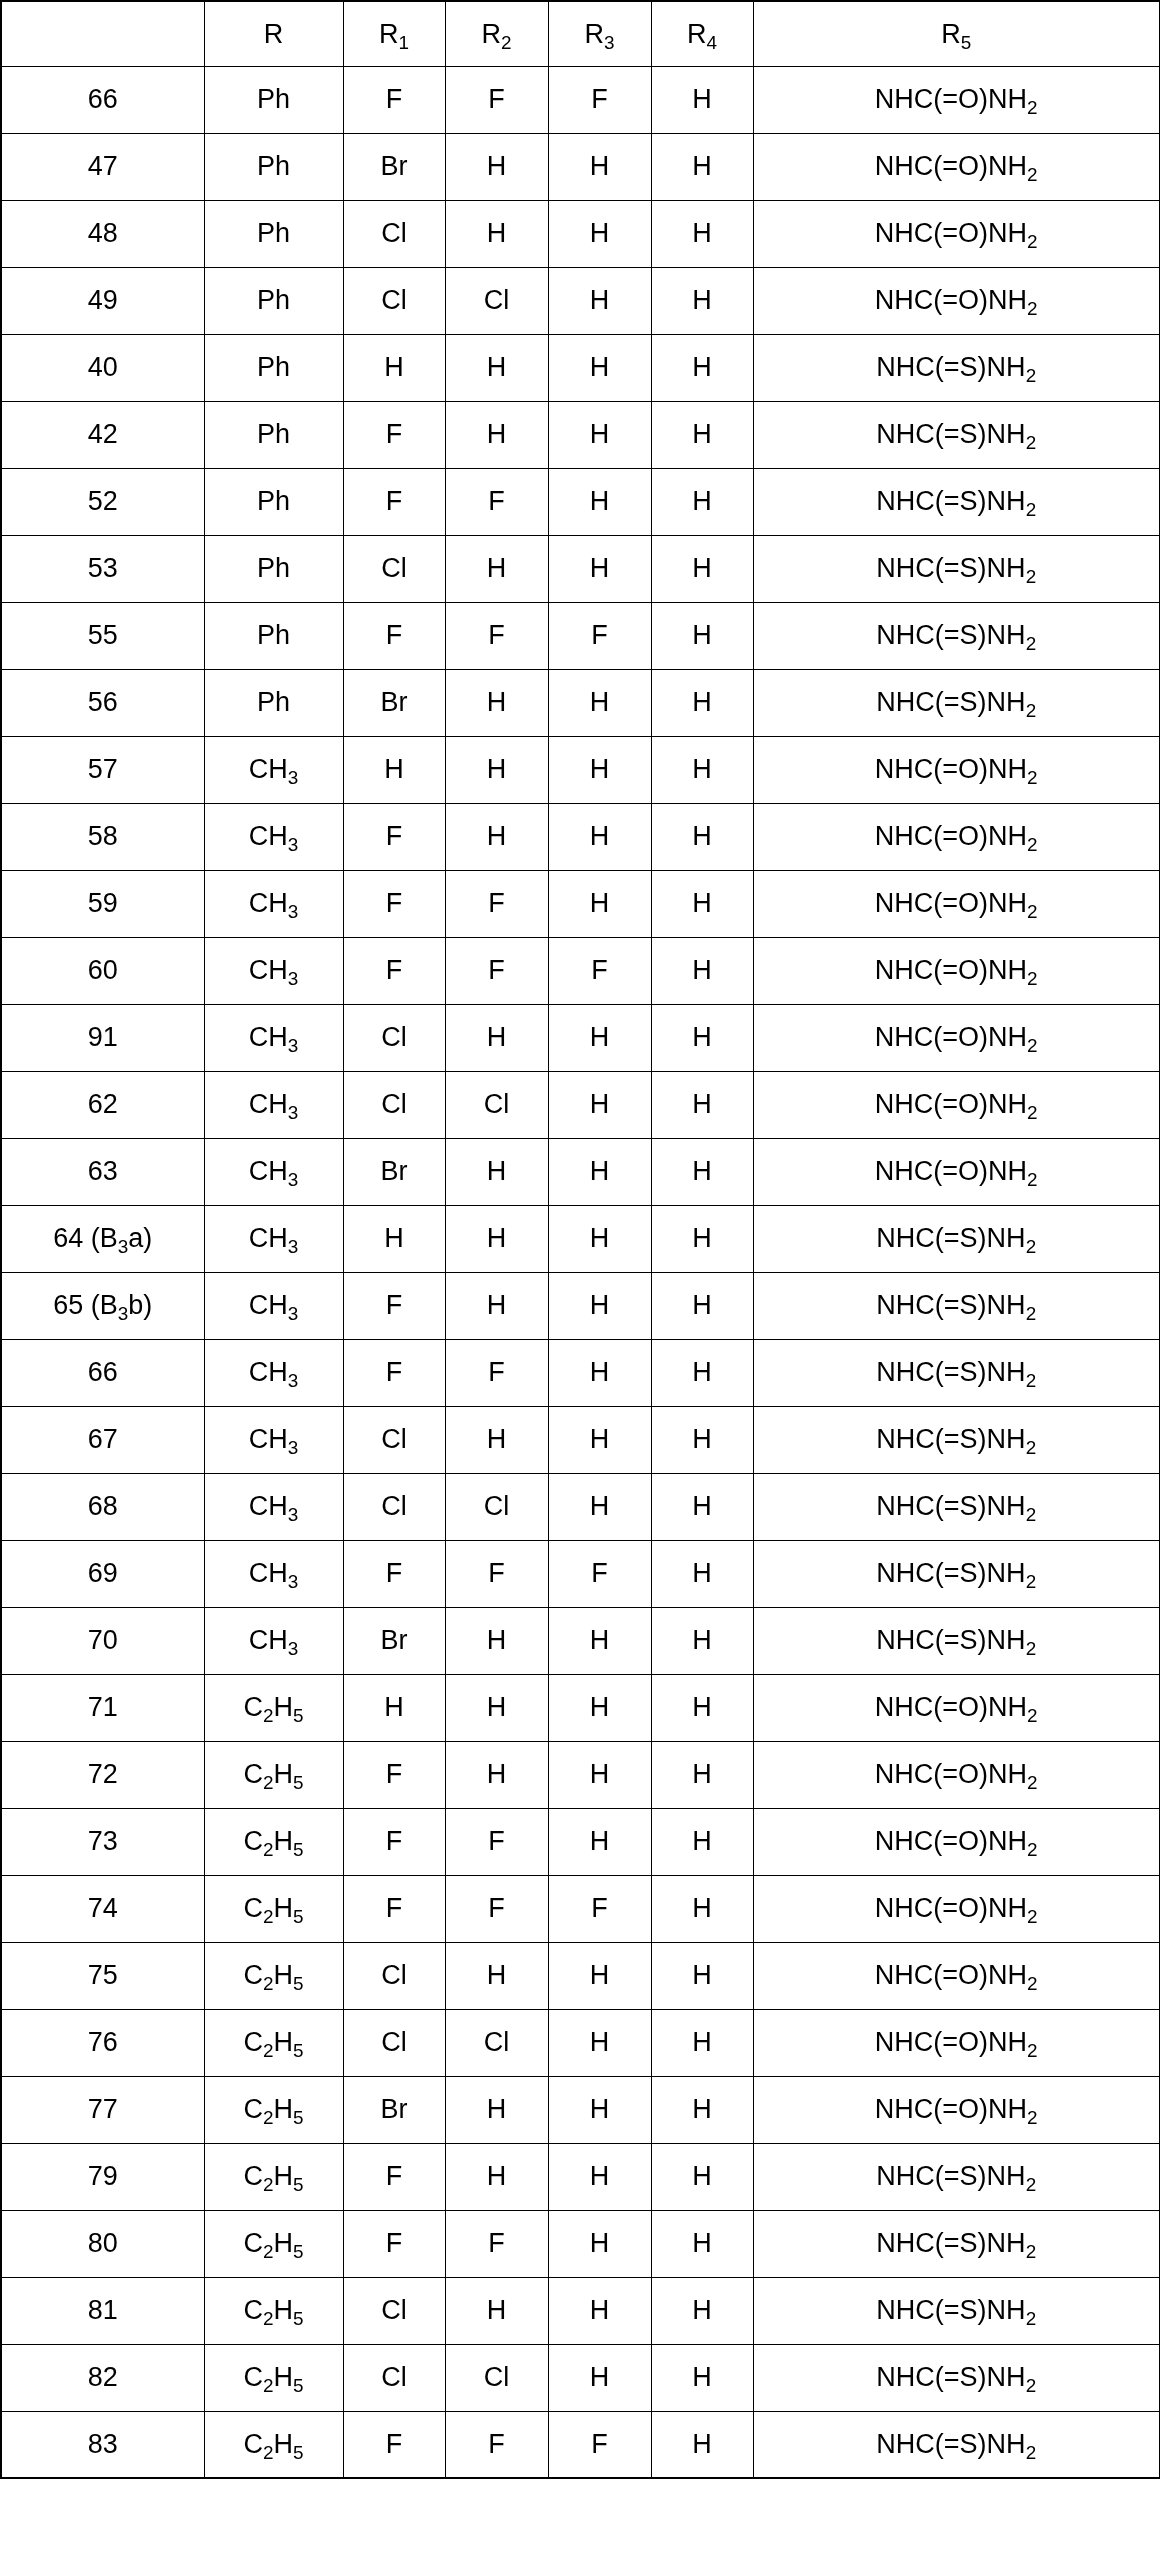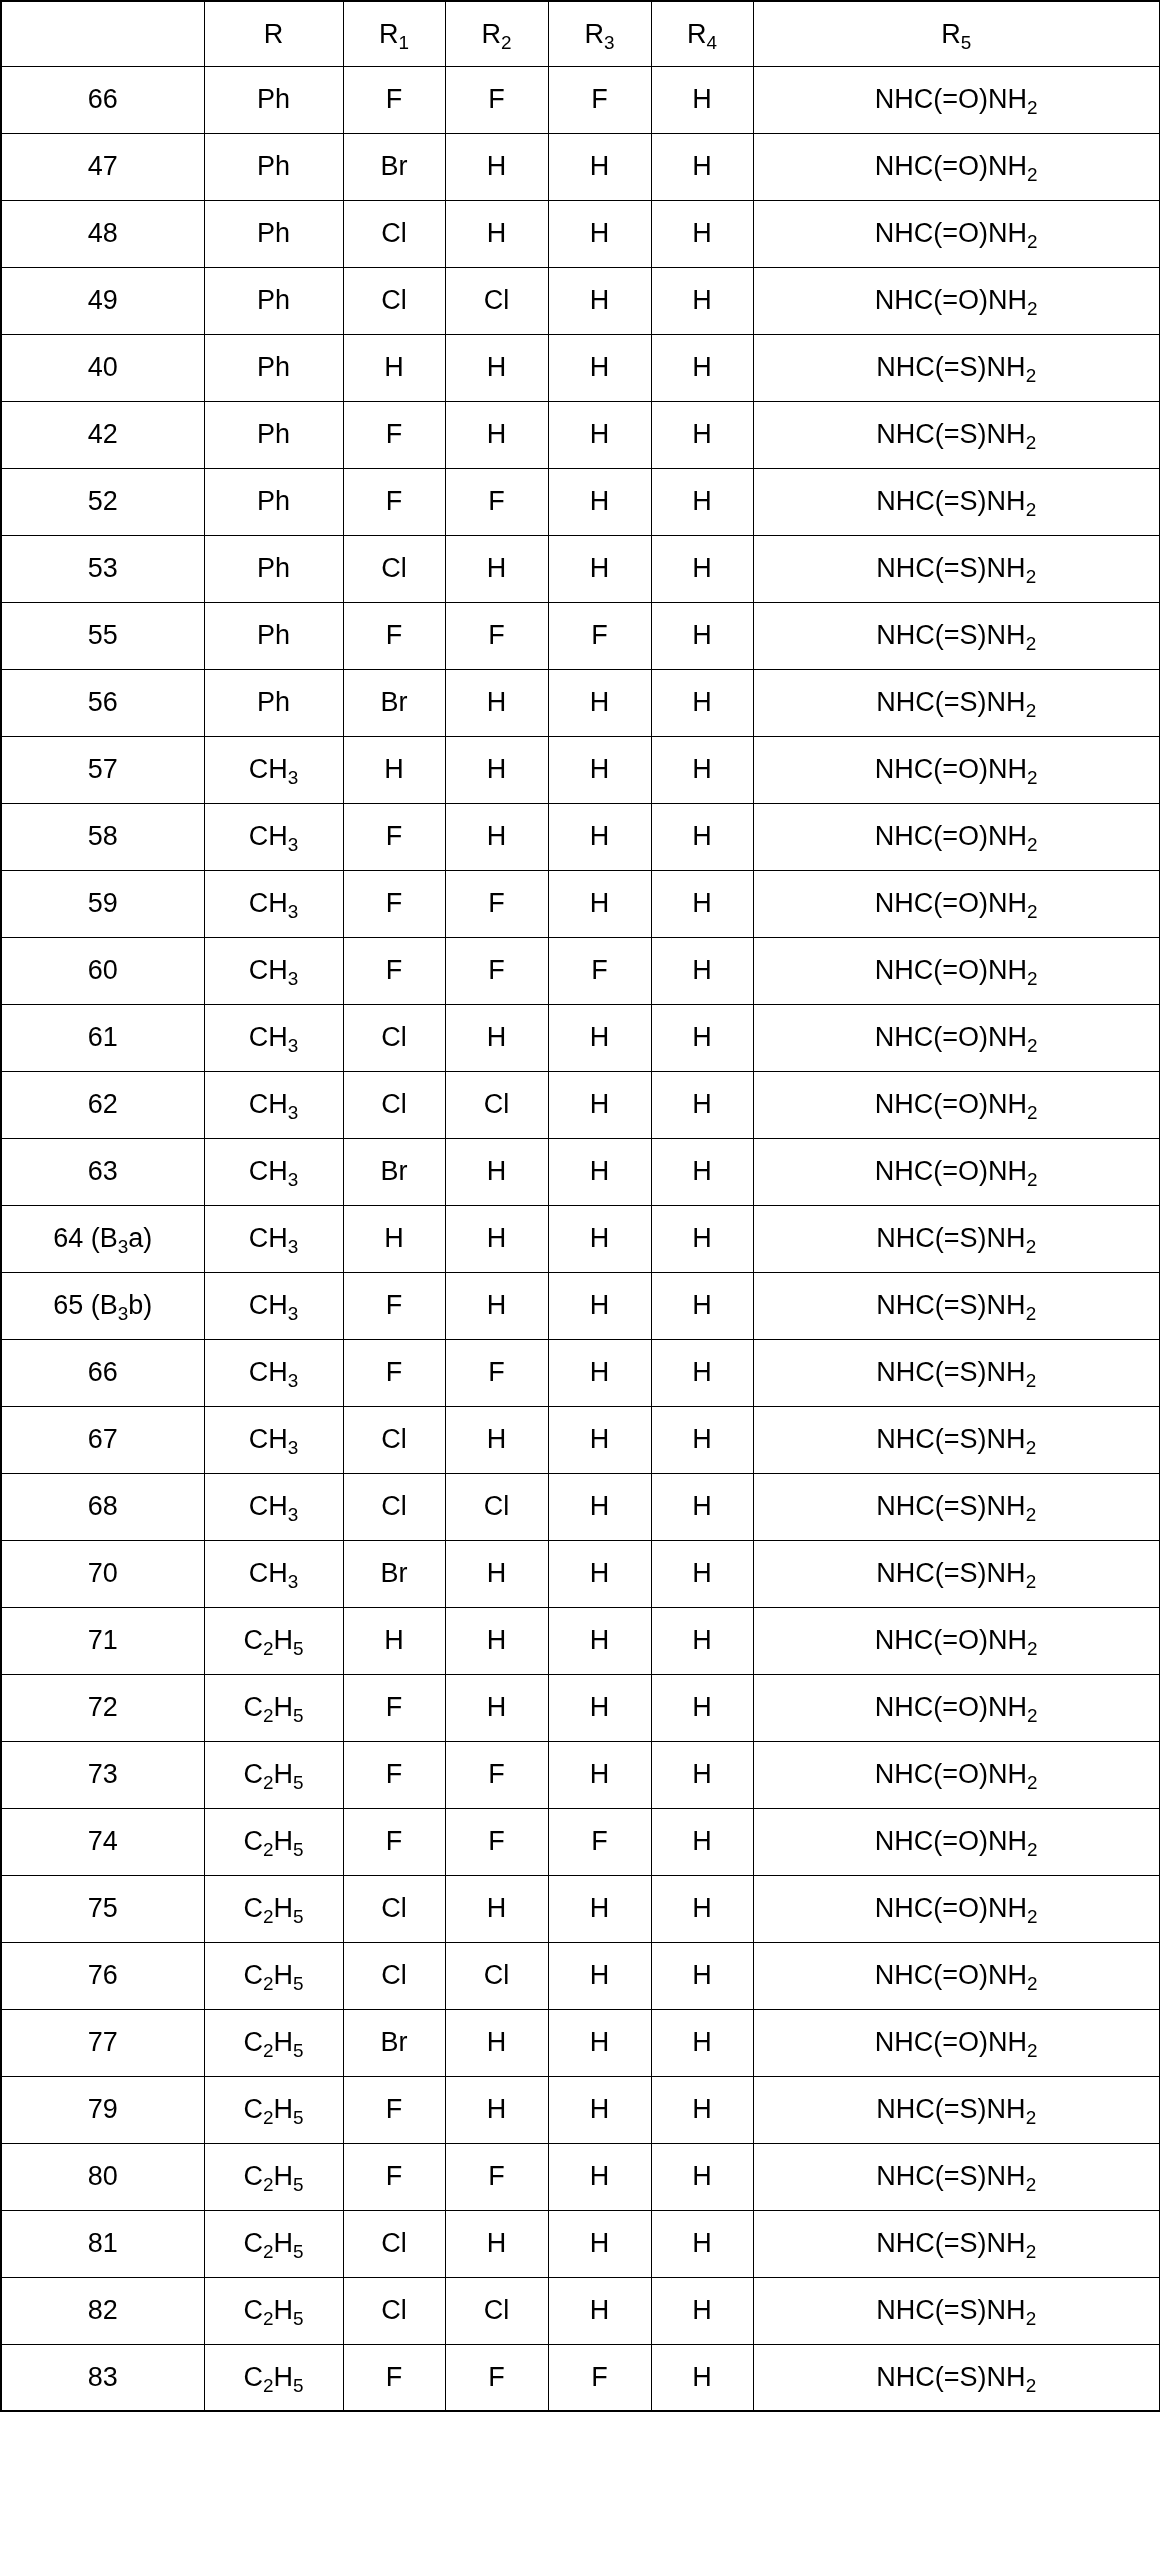--- a/index.html
+++ b/index.html
@@ -215,21 +215,21 @@
         <tr>
           <td class="cell-num">60</td>
           <td>CH<span class="sub">3</span></td>
           <td>F</td>
           <td>F</td>
           <td>F</td>
           <td>H</td>
           <td class="cell-r5">NHC(=O)NH<span class="sub">2</span></td>
         </tr>
         <tr>
-          <td class="cell-num">61</td>
+          <td class="cell-num">91</td>
           <td>CH<span class="sub">3</span></td>
           <td>Cl</td>
           <td>H</td>
           <td>H</td>
           <td>H</td>
           <td class="cell-r5">NHC(=O)NH<span class="sub">2</span></td>
         </tr>
         <tr>
           <td class="cell-num">62</td>
           <td>CH<span class="sub">3</span></td>
@@ -283,20 +283,29 @@
           <td>H</td>
           <td>H</td>
           <td class="cell-r5">NHC(=S)NH<span class="sub">2</span></td>
         </tr>
         <tr>
           <td class="cell-num">68</td>
           <td>CH<span class="sub">3</span></td>
           <td>Cl</td>
           <td>Cl</td>
           <td>H</td>
+          <td>H</td>
+          <td class="cell-r5">NHC(=S)NH<span class="sub">2</span></td>
+        </tr>
+        <tr>
+          <td class="cell-num">69</td>
+          <td>CH<span class="sub">3</span></td>
+          <td>F</td>
+          <td>F</td>
+          <td>F</td>
           <td>H</td>
           <td class="cell-r5">NHC(=S)NH<span class="sub">2</span></td>
         </tr>
         <tr>
           <td class="cell-num">70</td>
           <td>CH<span class="sub">3</span></td>
           <td>Br</td>
           <td>H</td>
           <td>H</td>
           <td>H</td>

